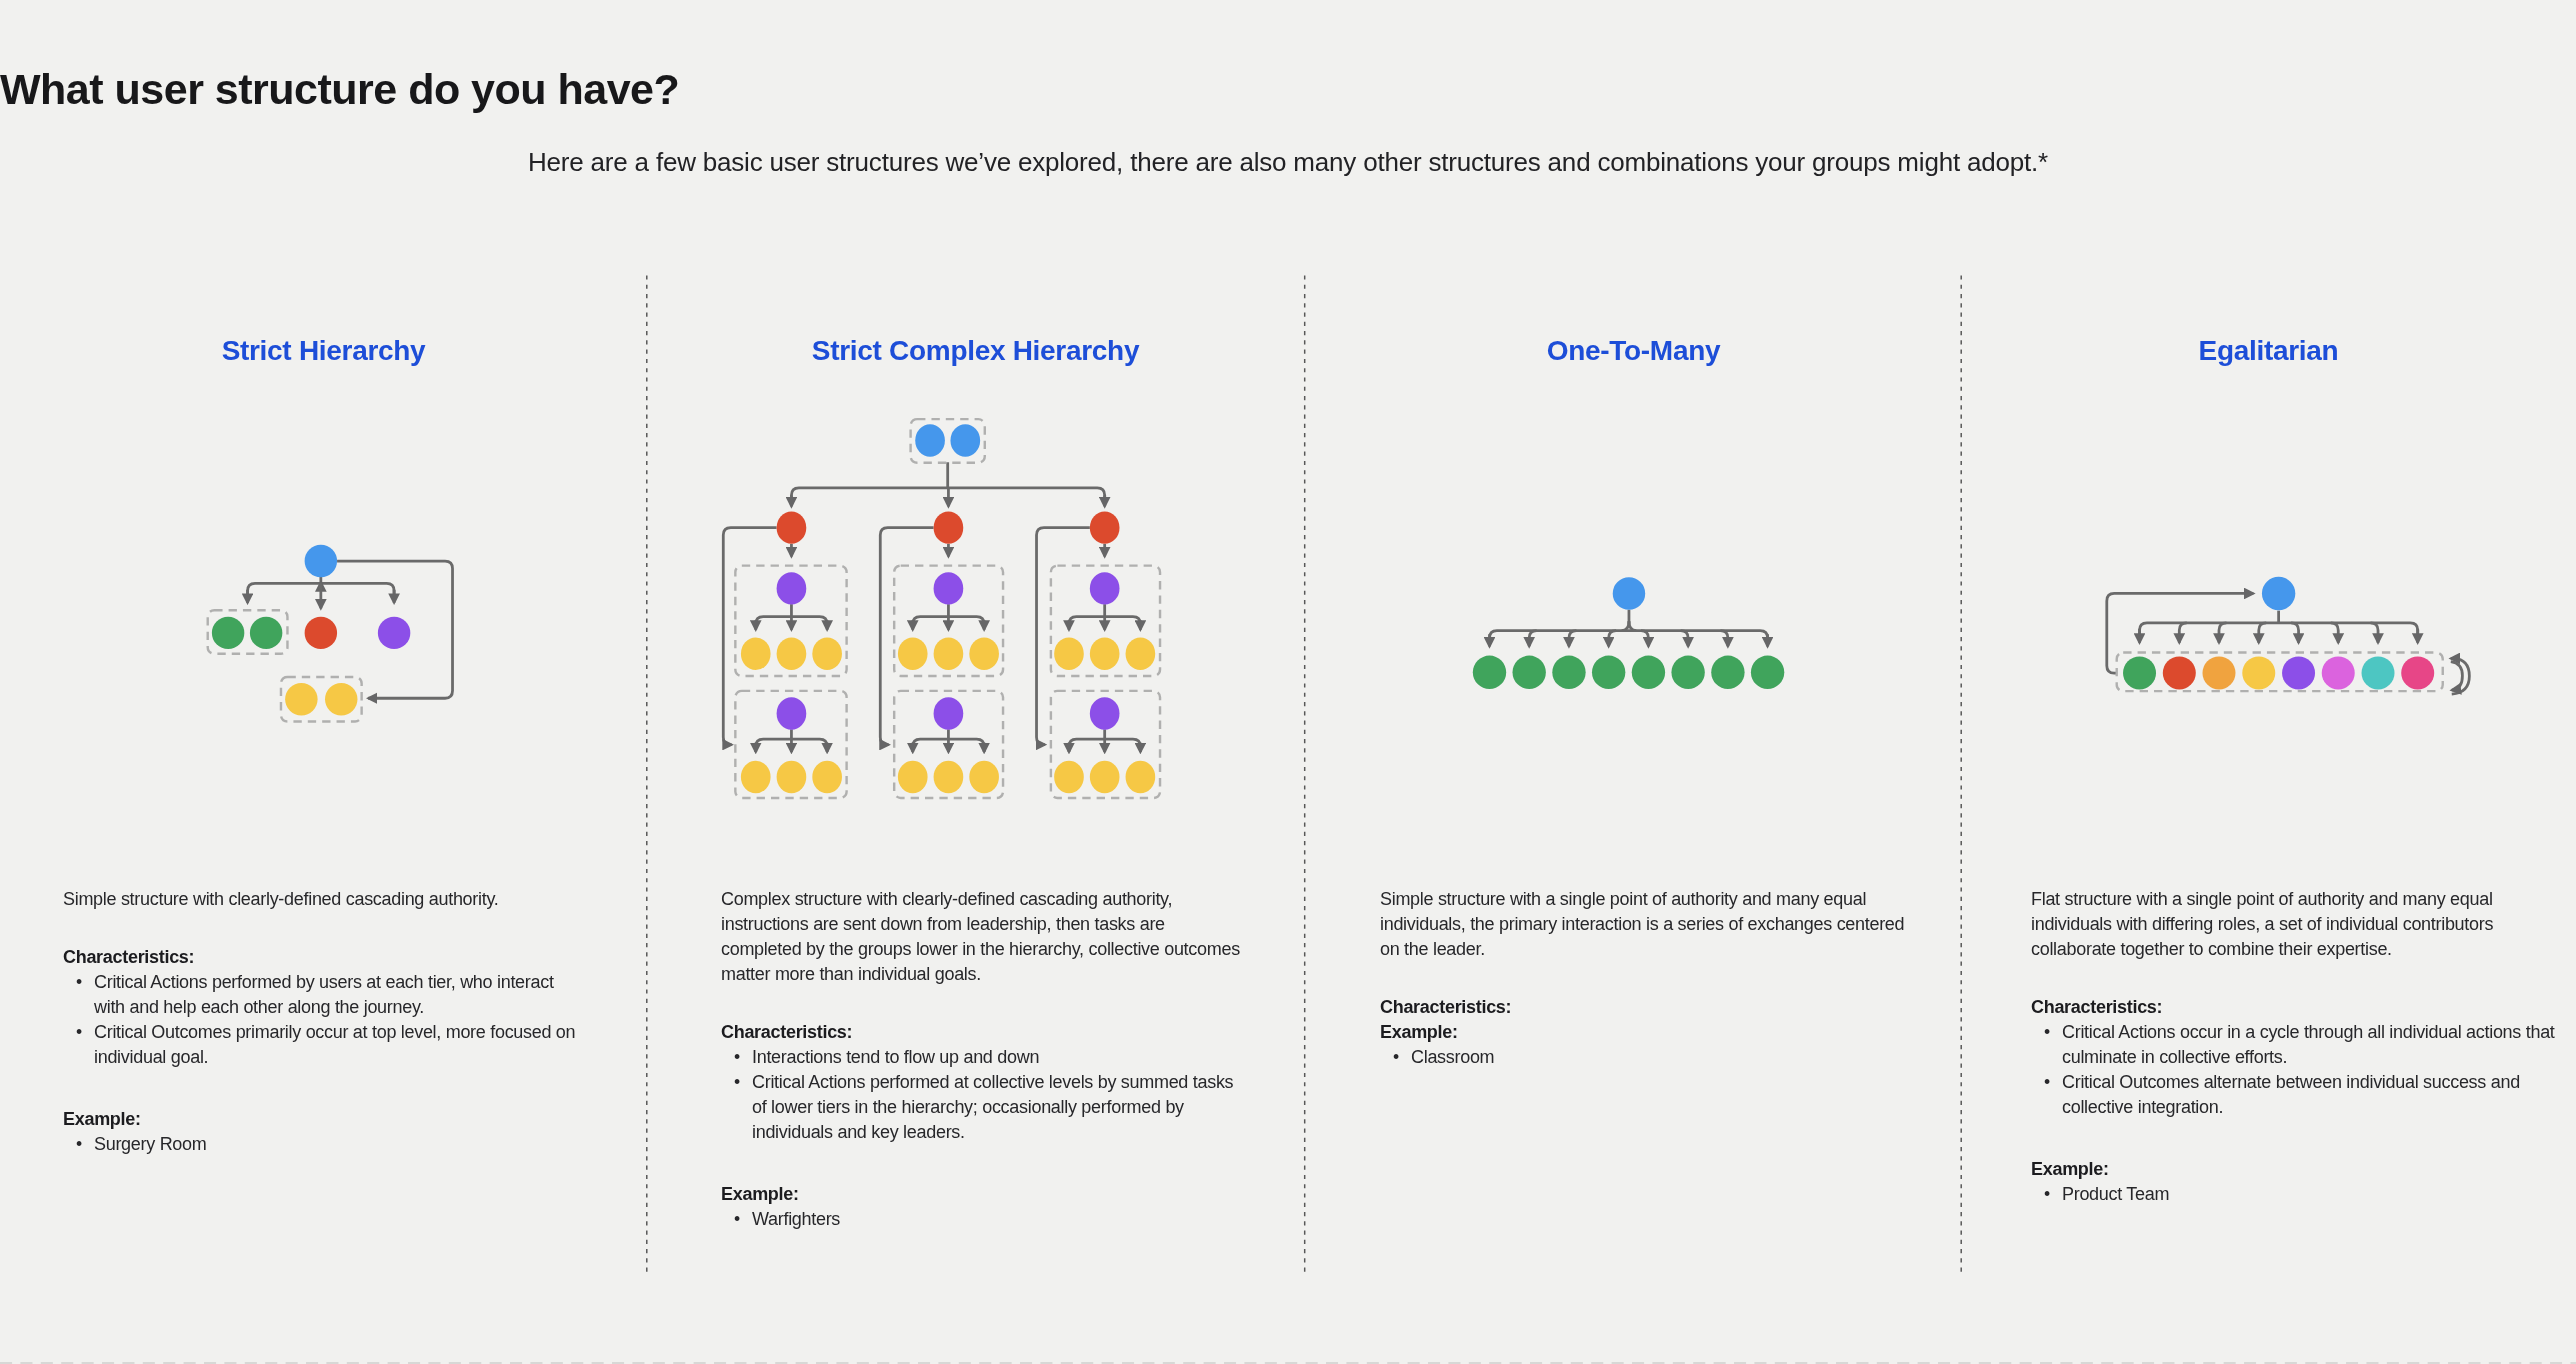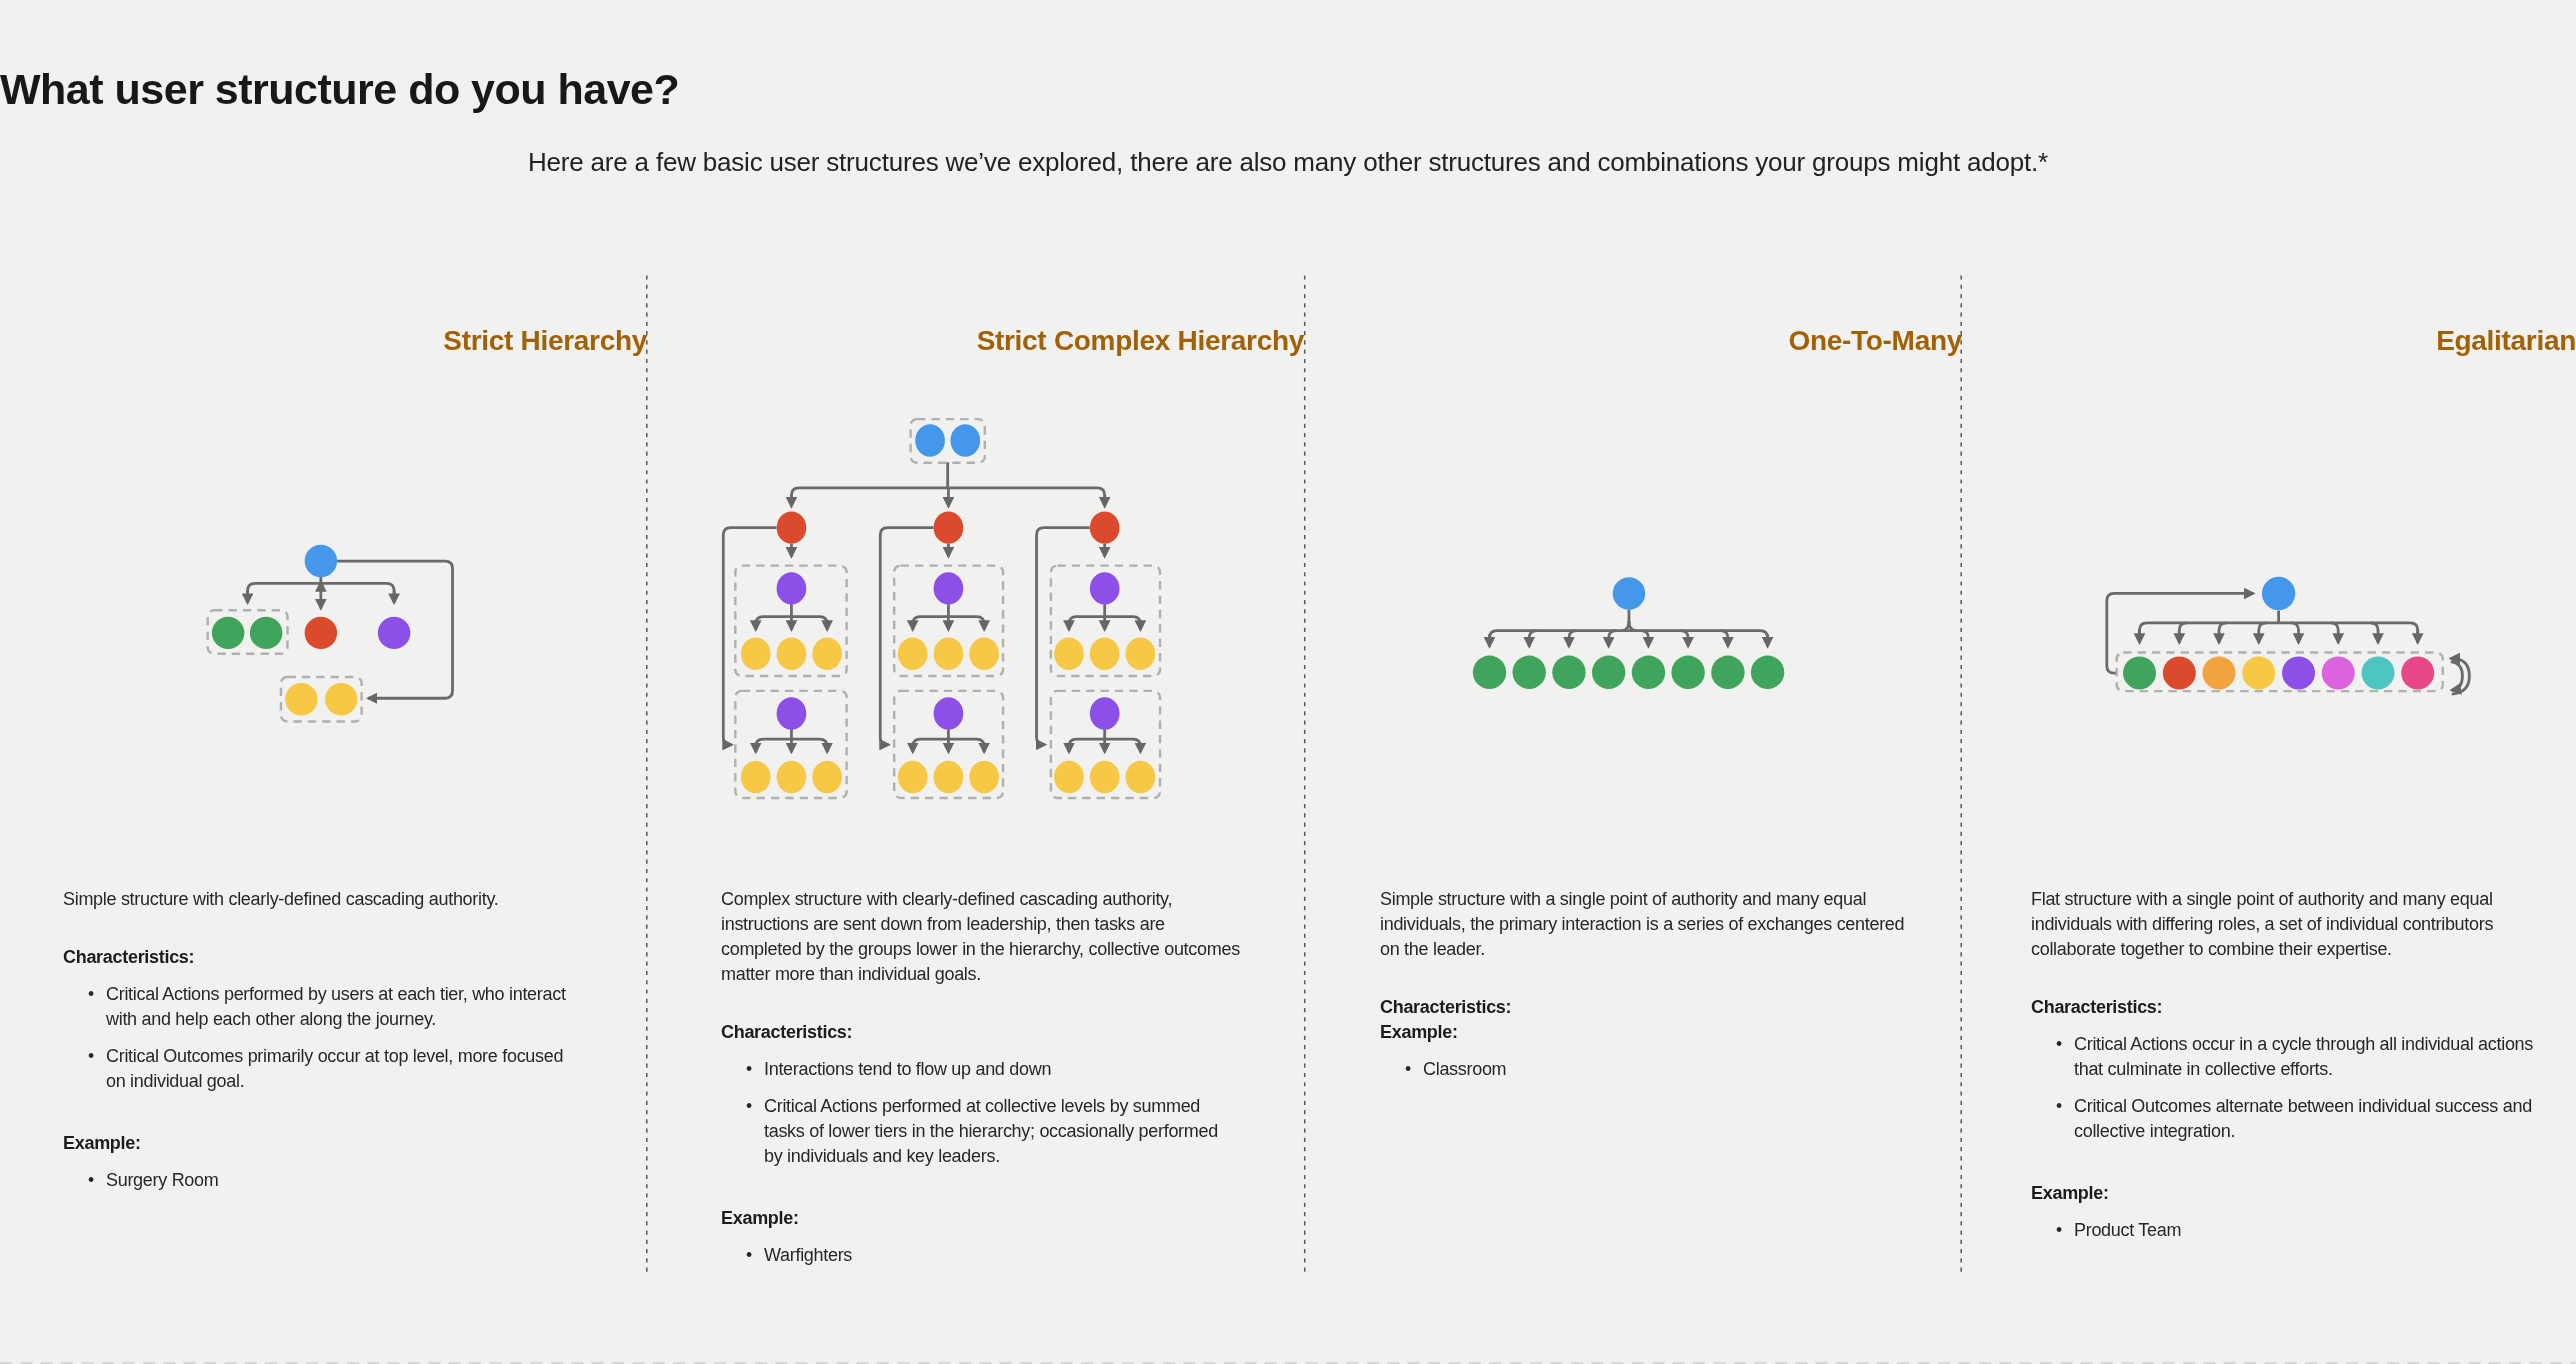--- a/index.html
+++ b/index.html
@@ -16,45 +16,45 @@
     font-size:43px; font-weight:700; letter-spacing:-0.5px;
     color:#18181a;
   }
   .page-subtitle {
     position:absolute; left:0; top:147px; width:2576px;
     text-align:center;
     font-size:26px; font-weight:400; letter-spacing:-0.2px;
     color:#222225;
   }
   .col-title {
-    position:absolute; top:325px;
-    text-align:right;
+    position:absolute; top:335px;
+    text-align:center;
     font-size:28px; font-weight:700; letter-spacing:-0.3px;
-    color:#a16207;
+    color:#1d4ed8;
   }
   .col-title.c1 { left:0;    width:647px; }
   .col-title.c2 { left:647px;  width:657px; }
   .col-title.c3 { left:1305px; width:657px; }
   .col-title.c4 { left:1961px; width:615px; }
 
   .col-text {
     position:absolute; top:875px;
     font-size:18px; line-height:25px; letter-spacing:-0.3px;
     color:#27272a;
   }
   .col-text.c1 { left:63px;   width:524px; }
   .col-text.c2 { left:721px;  width:521px; }
   .col-text.c3 { left:1380px; width:529px; }
   .col-text.c4 { left:2031px; width:536px; }
 
   .col-text p.desc { margin:12px 0 33px 0; }
   .col-text .subhead { font-weight:700; margin:0; color:#1c1c1f; }
   .col-text ul { margin:0 0 37px 0; padding:0; list-style:none; }
   .col-text ul.last { margin-bottom:0; }
-  .col-text li { position:relative; padding-left:31px; margin:12px; }
+  .col-text li { position:relative; padding-left:31px; margin:0; }
   .col-text li::before {
     content:"\2022";
     position:absolute; left:13px; top:0;
     font-size:17.6px;
   }
 
   svg.overlay { position:absolute; left:0; top:0; }
   .flow { fill:none; stroke:#6a6a6a; stroke-width:3; stroke-linejoin:round; }
   .dbox { fill:none; stroke:#b0b0af; stroke-width:2.6; stroke-dasharray:9 6.5; }
   .divider { stroke:#575757; stroke-width:1.6; stroke-dasharray:4.5 5.5; }

